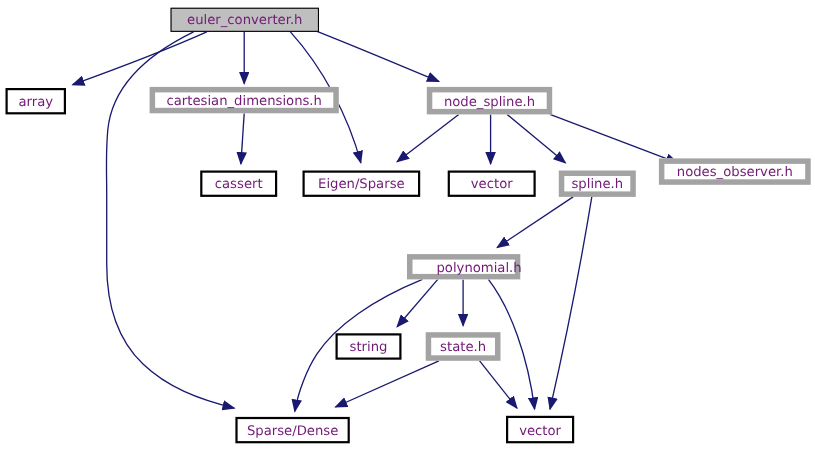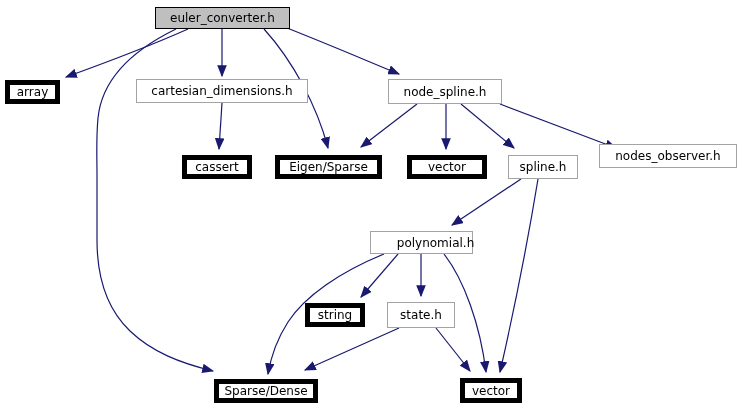--- a/index.html
+++ b/index.html
@@ -23,36 +23,36 @@
     height: 411px;
   }
   .graph-node {
     position: absolute;
     box-sizing: border-box;
     background: #ffffff;
     display: flex;
     align-items: center;
     justify-content: center;
     font-size: 12px;
-    color: #000000;
+    color: #701a75;
     white-space: nowrap;
     line-height: 1;
     cursor: default;
   }
   .graph-node.kind-root {
     border: 1.5px solid #000000;
   }
   .graph-node.kind-project {
-    border: 1px solid #a3a3a3;
+    border: 5px solid #a3a3a3;
   }
   .graph-node.kind-project[data-interactable="true"] {
     cursor: pointer;
   }
   .graph-node.kind-external {
-    border: 5px solid #000000;
+    border: 2px solid #000000;
   }
   .edge-path {
     fill: none;
     stroke-width: 1.2px;
   }
 </style>
 </head>
 <body>
 
 <div id="graph-canvas" data-interactable="false">

